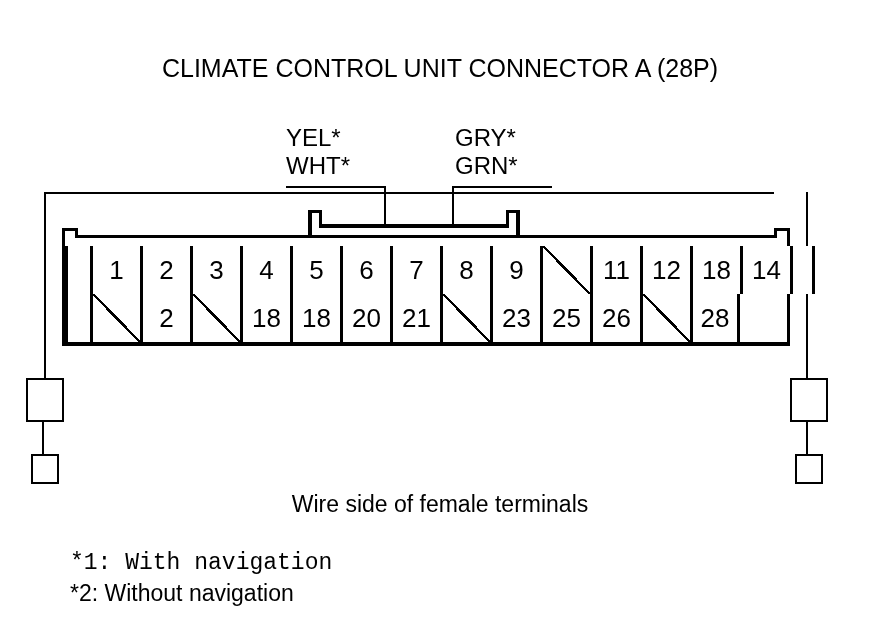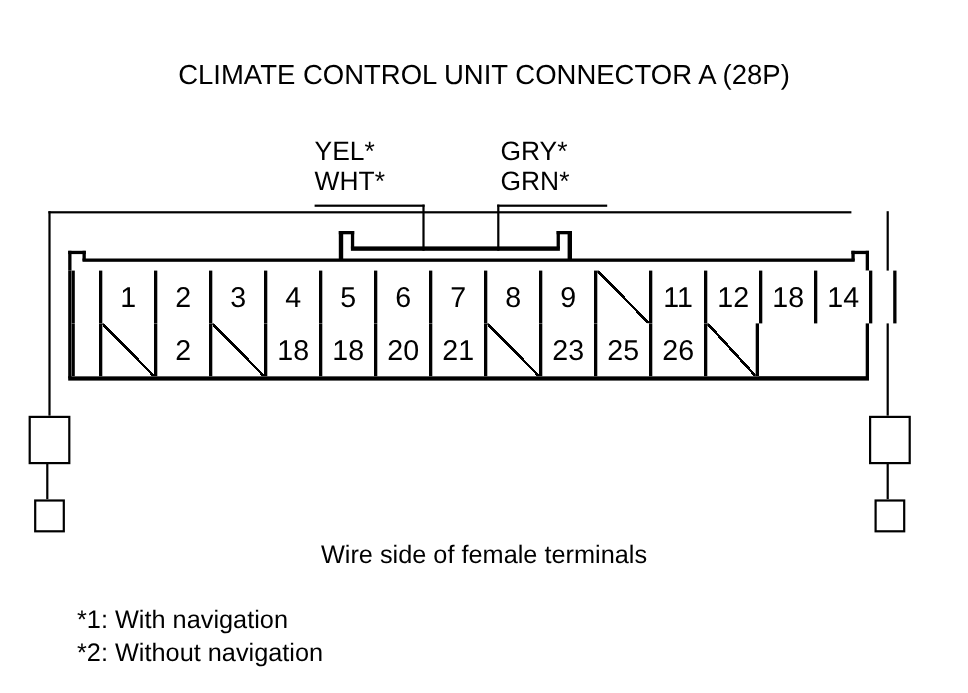--- a/index.html
+++ b/index.html
@@ -92,21 +92,21 @@
   
   .caption{
     position:absolute;left:0;width:880px;text-align:center;
     font-size:23px;white-space:nowrap;
   }
   #caption-wireside{top:475px;margin-top:16px;}
   .footnote{
     position:absolute;left:70px;
     font-size:23px;line-height:30px;white-space:nowrap;
   }
-  #footnote-1{top:548px;}
+  #footnote-1{top:548px;font-family:Liberation Mono, monospace;}
   #footnote-2{top:578px;}
 </style>
 </head>
 <body>
 
 <div id="stage">
 
   <div class="title">CLIMATE CONTROL UNIT CONNECTOR A (28P)</div>
 
   <div class="wirelabel" id="wire-left-label">
@@ -227,20 +227,23 @@
         <div class="cell wide">
           <span>23</span>
         </div>
         <div class="cell wide">
           <span>25</span>
         </div>
         <div class="cell wide">
           <span>26</span>
         </div>
         <div class="cell wide slash"></div>
+        <div class="cell wide">
+          <span>28</span>
+        </div>
       </div>
 
   </div>
 
   <div class="caption" id="caption-wireside">Wire side of female terminals</div>
   <div class="footnote" id="footnote-1">*1: With navigation</div>
   <div class="footnote" id="footnote-2">*2: Without navigation</div>
 
 </div>
 

